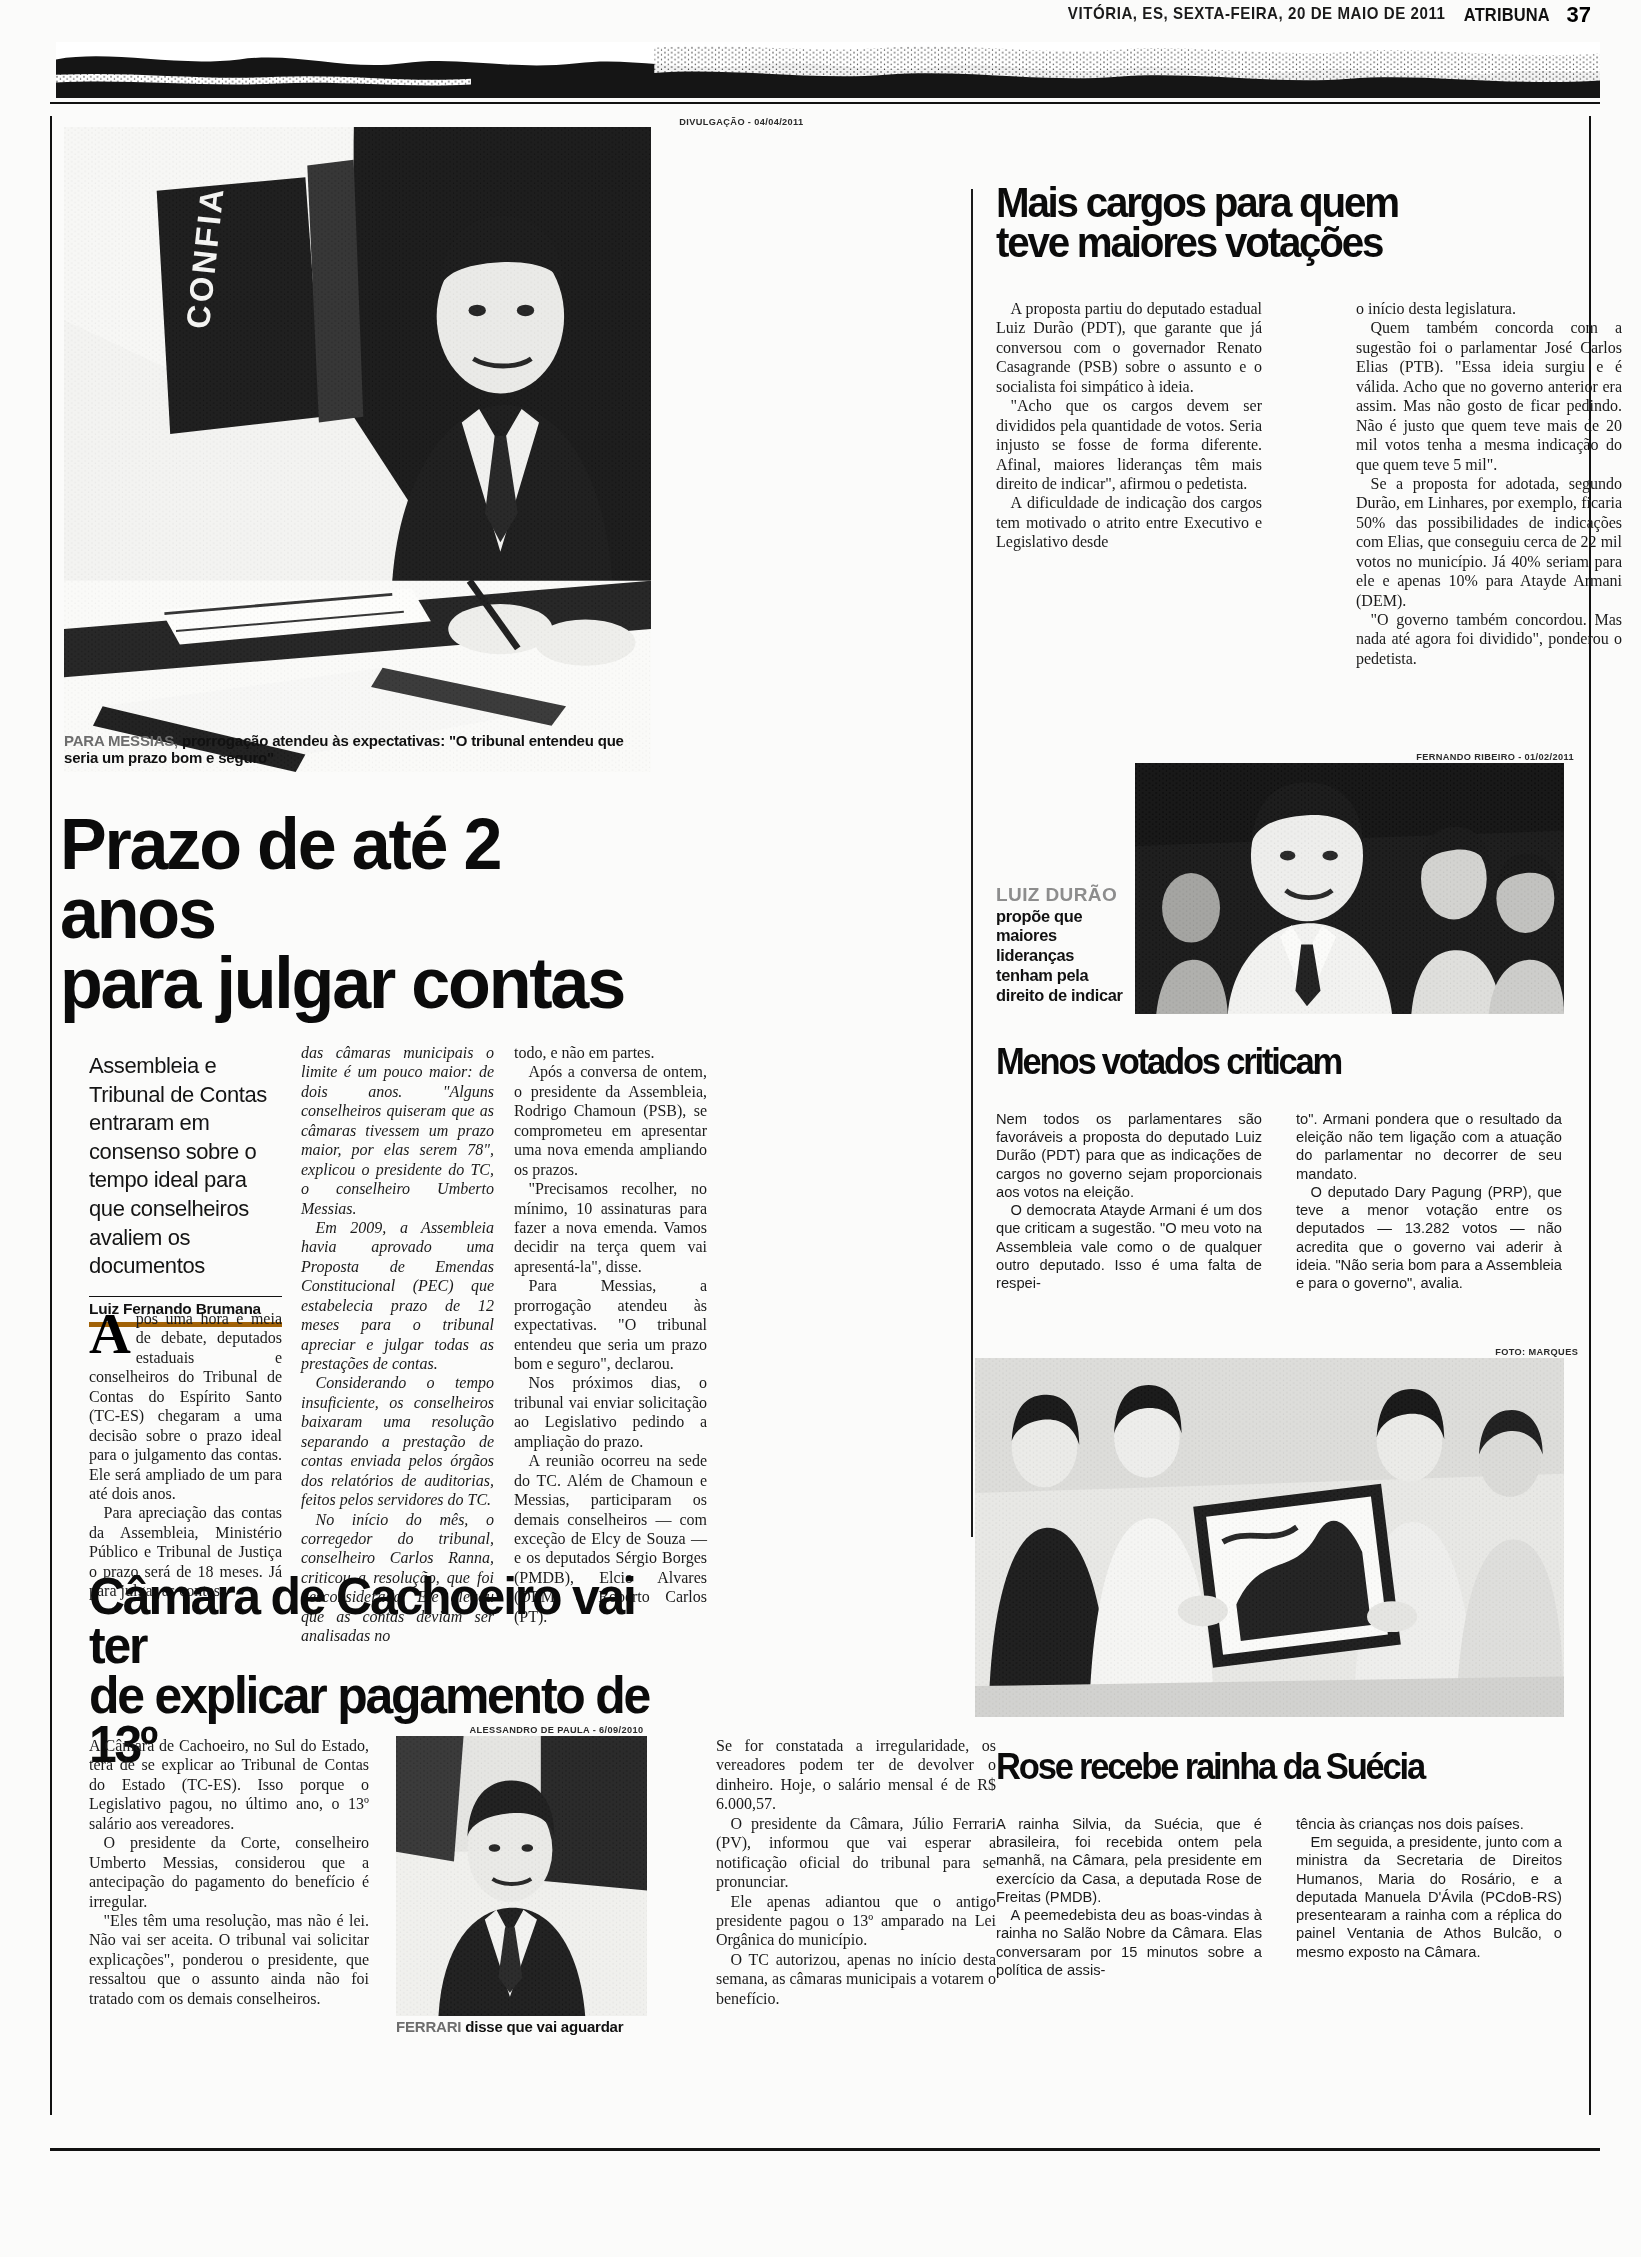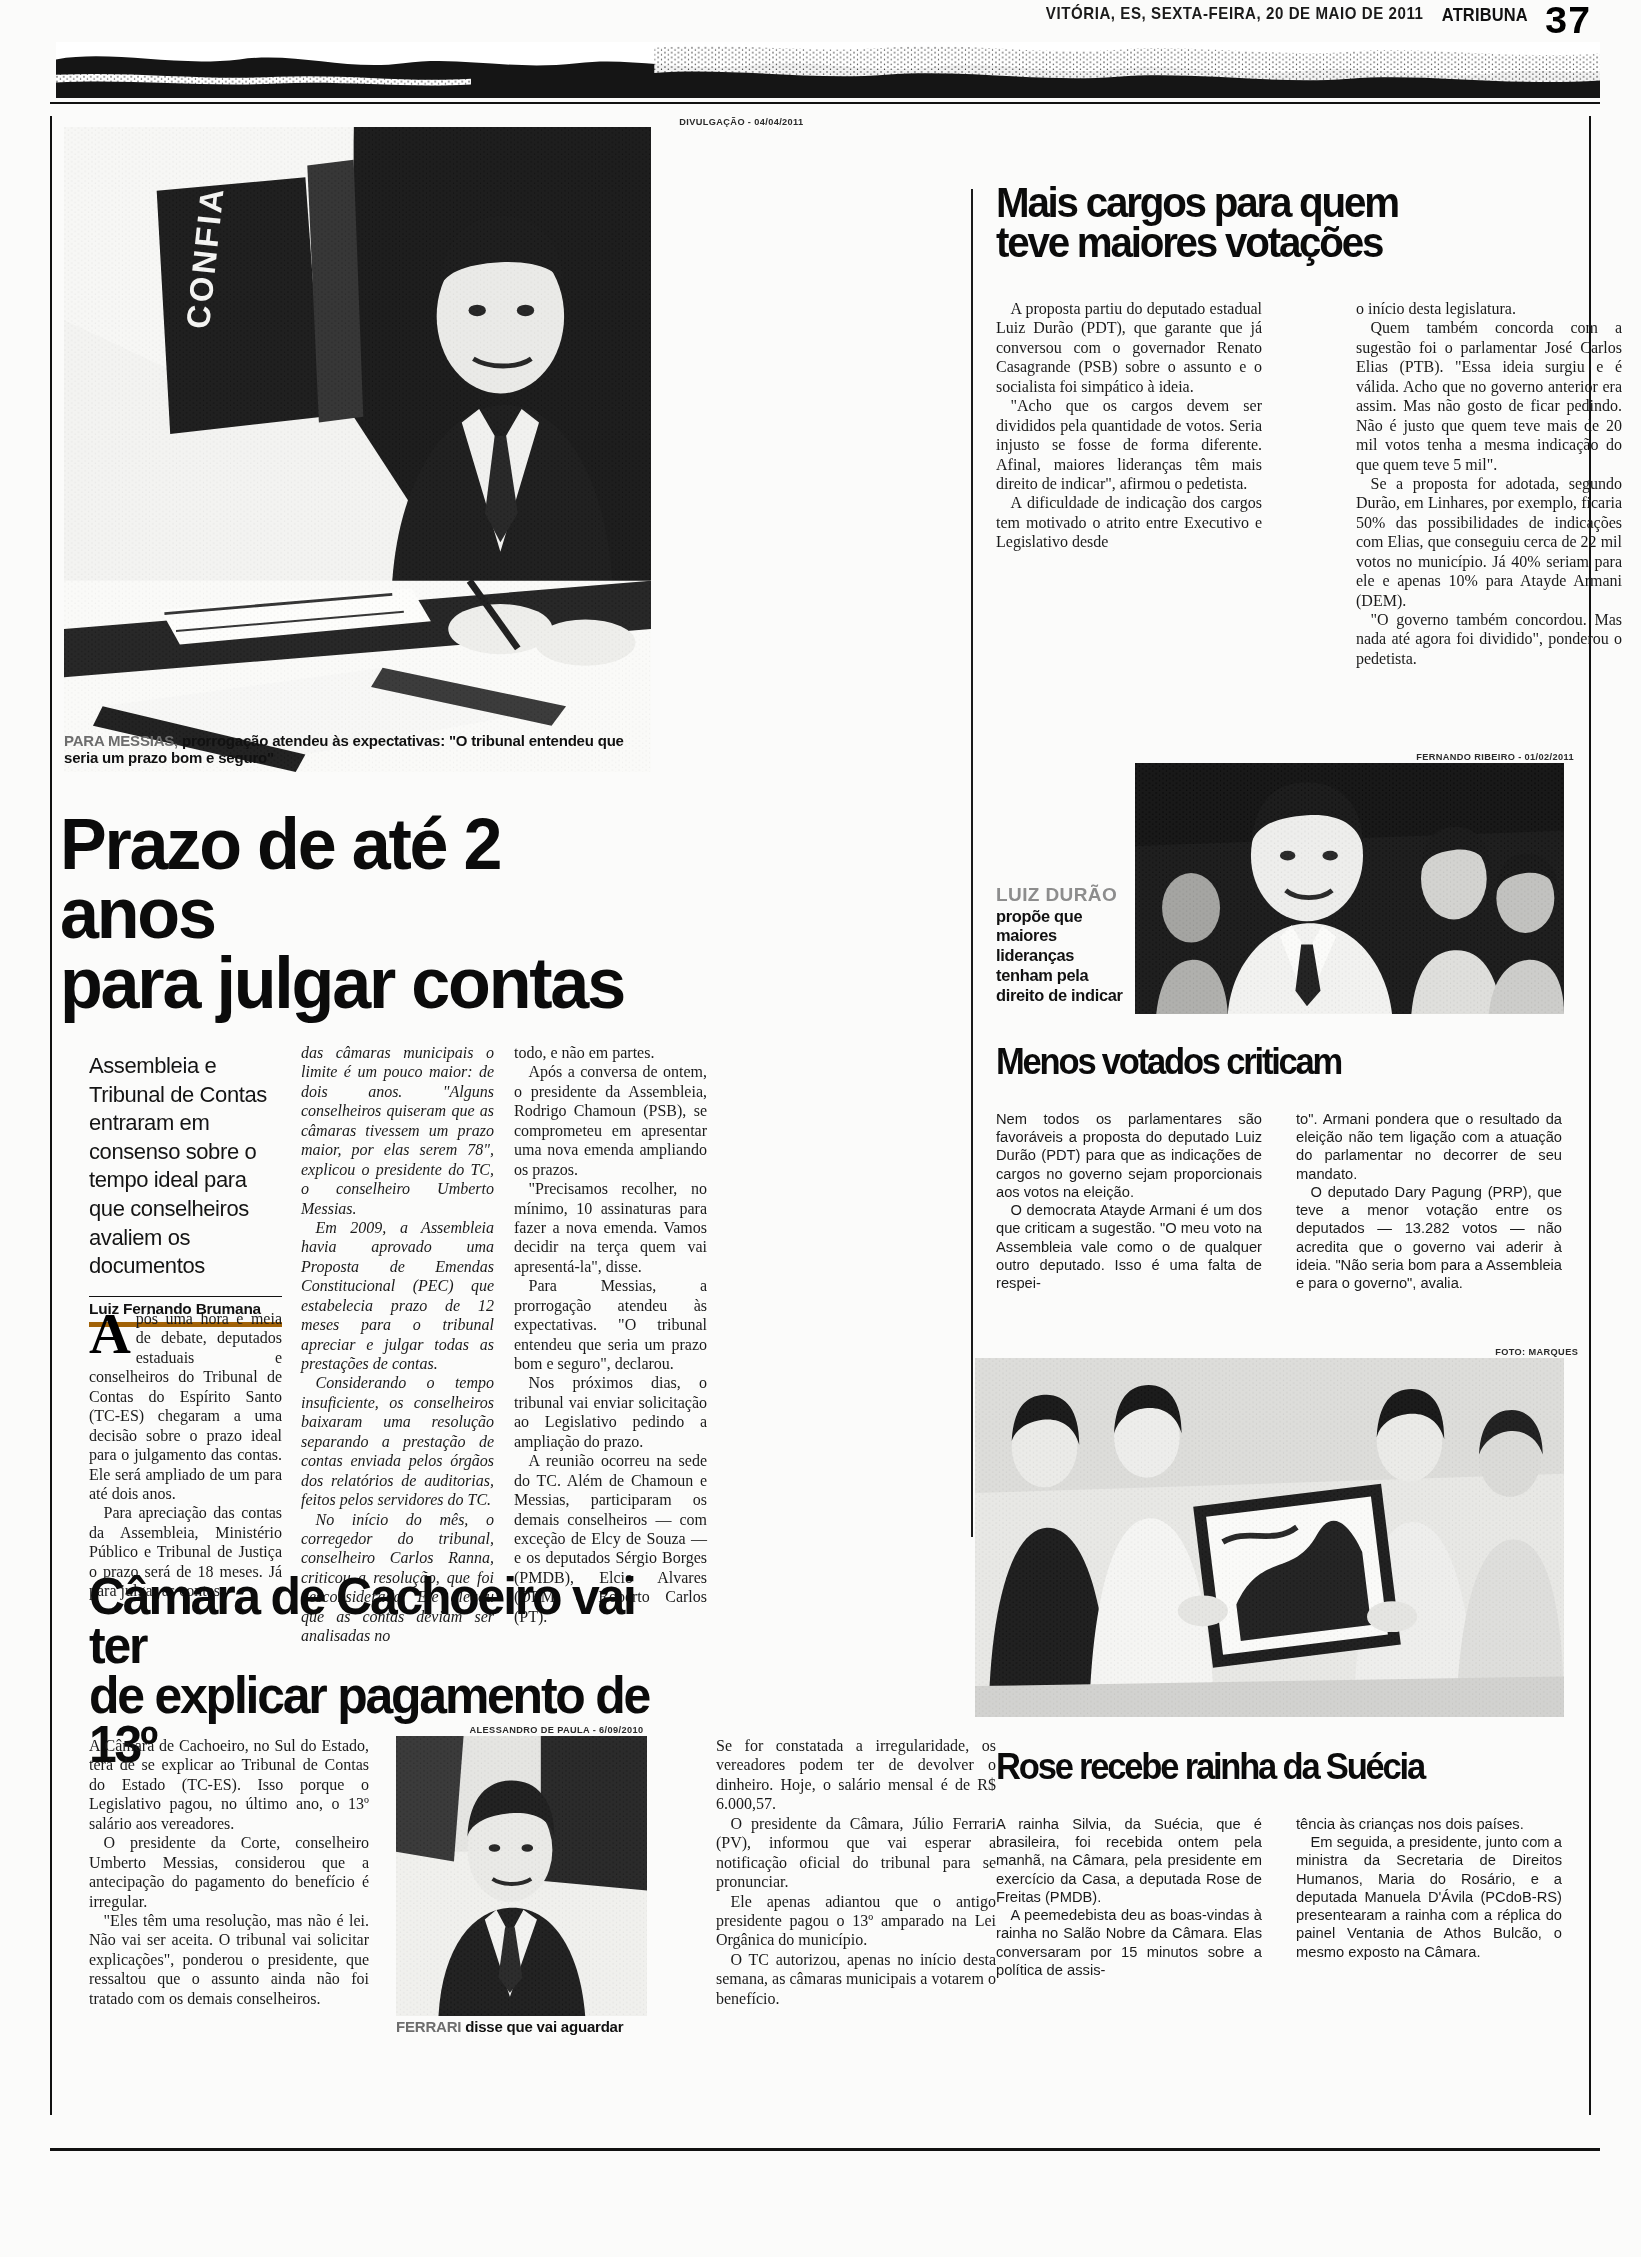--- a/index.html
+++ b/index.html
@@ -19,22 +19,22 @@
     font-family:"Liberation Sans",sans-serif;font-weight:bold;
     font-size:16.4px;letter-spacing:0.6px;color:#1a1a1a;
     transform:scaleX(.92);transform-origin:right center;
   }
   .mh-brand{
     font-family:"Liberation Sans",sans-serif;font-weight:bold;
     font-size:18.3px;letter-spacing:0.2px;color:#111;margin-left:13.5px;
     transform:scaleX(.9);
   }
   .mh-page{
-    font-family:Liberation Mono, monospace;font-weight:bold;
-    font-size:39px;color:#000;margin-left:11.6px;line-height:1;
+    font-family:Liberation Sans, sans-serif;font-weight:bold;
+    font-size:22px;color:#000;margin-left:11.6px;line-height:1;
   }
   
   .band{
     position:absolute;left:56px;right:41px;top:42px;height:56px;
     overflow:hidden;
   }
   .band svg{display:block;width:100%;height:100%;}
   
   .hr-top{position:absolute;left:50px;right:41px;top:102px;height:1.9px;background:#111;}
   .hr-bottom{position:absolute;left:50px;right:41px;bottom:106px;height:2.9px;background:#111;}

